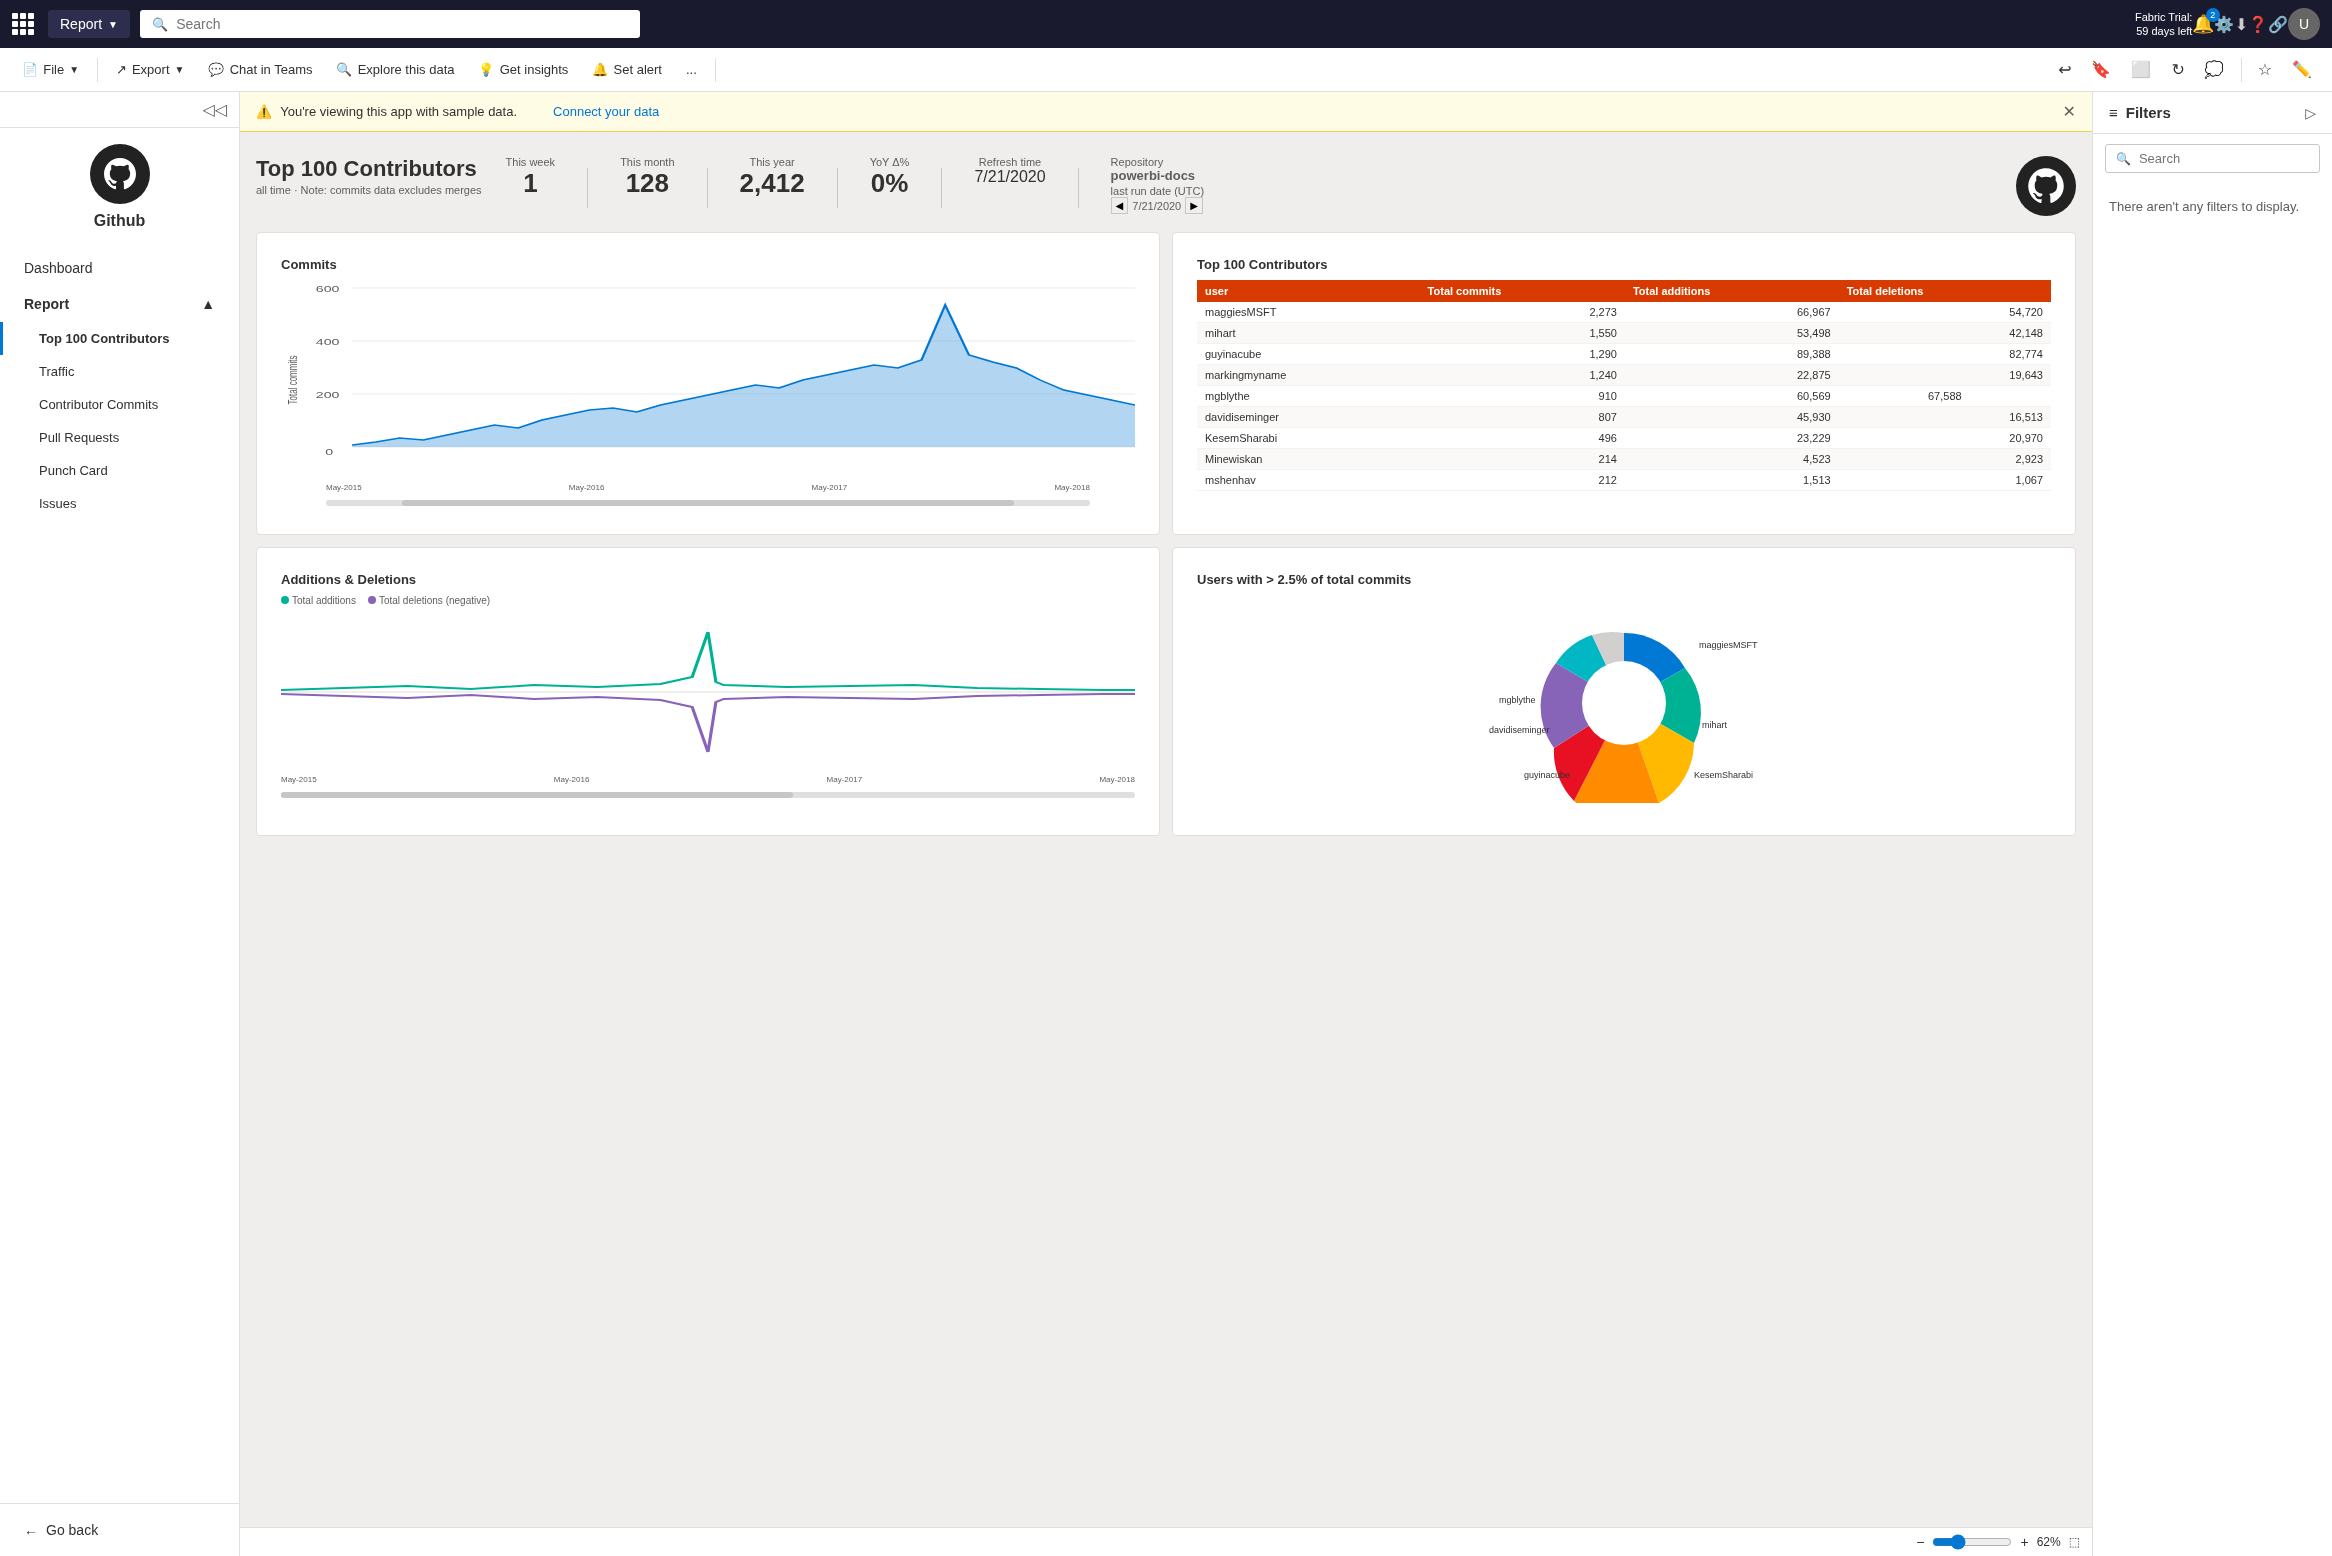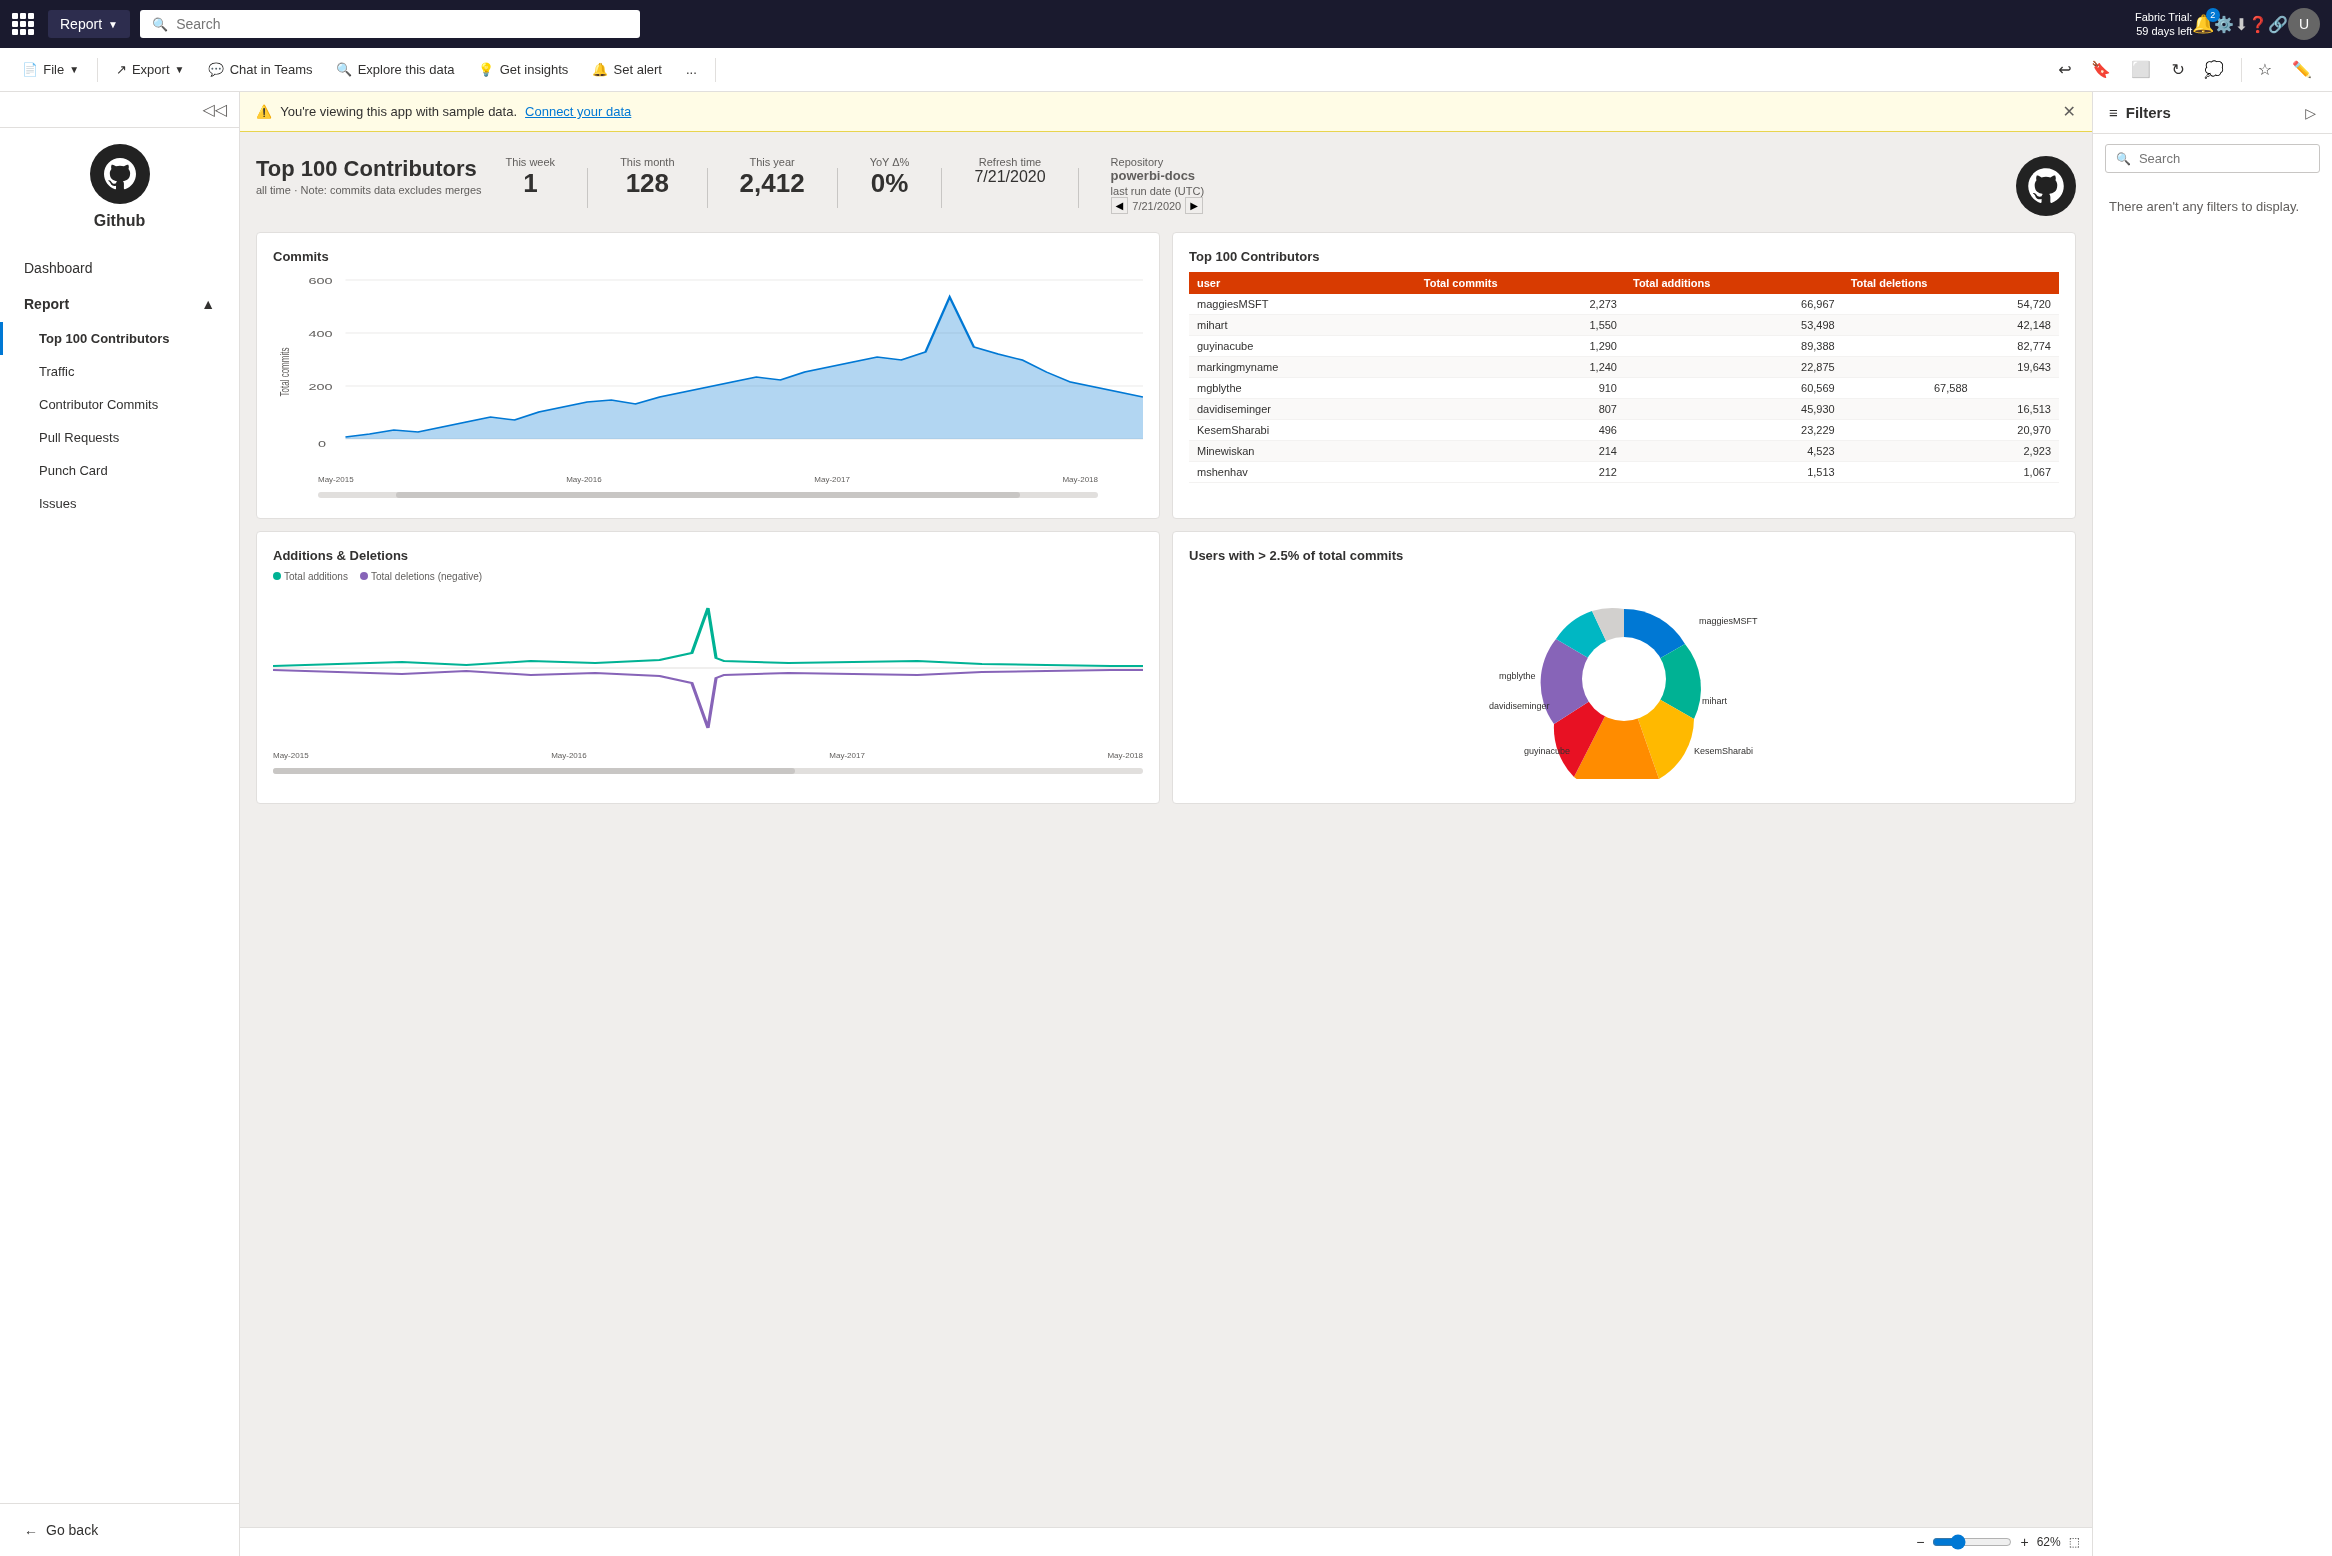--- a/index.html
+++ b/index.html
@@ -82,21 +82,21 @@
       display:flex; align-items:center; gap:8px; background:none; border:none;
       cursor:pointer; color:#323130; font-size:14px; padding:6px 0;
     }
 
     
     .content-area { flex:1; display:flex; flex-direction:column; overflow:hidden; }
     .banner {
       display:flex; align-items:center; background:#fffce6; border-bottom:1px solid #e8d44d;
       padding:10px 16px; gap:8px; font-size:13px; color:#323130;
     }
-    .banner-link { color:#0078d4; text-decoration:underline; cursor:pointer; }
+    .banner-link { color:#0078d4; cursor:pointer;margin-left:28px; }
     .banner-close { margin-left:auto; background:none; border:none; cursor:pointer; font-size:16px; color:#605e5c; }
     .report-content { flex:1; overflow:auto; background:#f0eeec; padding:16px; }
 
     
     .report-header {
       display:flex; align-items:flex-start; background:#f0eeec; padding:8px 0 16px;
       gap:24px; flex-wrap:wrap;
     }
     .report-title-section { min-width:200px; }
     .report-title { font-size:22px; font-weight:700; color:#323130; }
@@ -109,21 +109,21 @@
     .refresh-section { text-align:center; }
     .refresh-date { font-size:16px; font-weight:500; color:#323130; }
     .repo-section { font-size:11px; color:#605e5c; }
     .repo-nav { display:flex; align-items:center; gap:4px; font-size:11px; }
     .repo-nav-btn { background:none; border:1px solid #c8c6c4; cursor:pointer; padding:2px 4px; font-size:10px; }
 
     
     .charts-grid { display:grid; grid-template-columns:1fr 1fr; gap:12px; }
     .chart-card {
       background:#fff; border:1px solid #e1dfdd; border-radius:4px;
-      padding:16px; overflow:hidden;
+      padding:24px; overflow:hidden;
     }
     .chart-title { font-size:13px; font-weight:600; color:#323130; margin-bottom:8px; }
     .chart-legend { display:flex; gap:12px; font-size:10px; color:#605e5c; margin-bottom:6px; }
     .legend-dot { width:8px; height:8px; border-radius:50%; display:inline-block; margin-right:3px; }
 
     
     .chart-svg-wrap { width:100%; overflow:hidden; }
 
     
     .contributors-table { width:100%; border-collapse:collapse; font-size:11px; }

